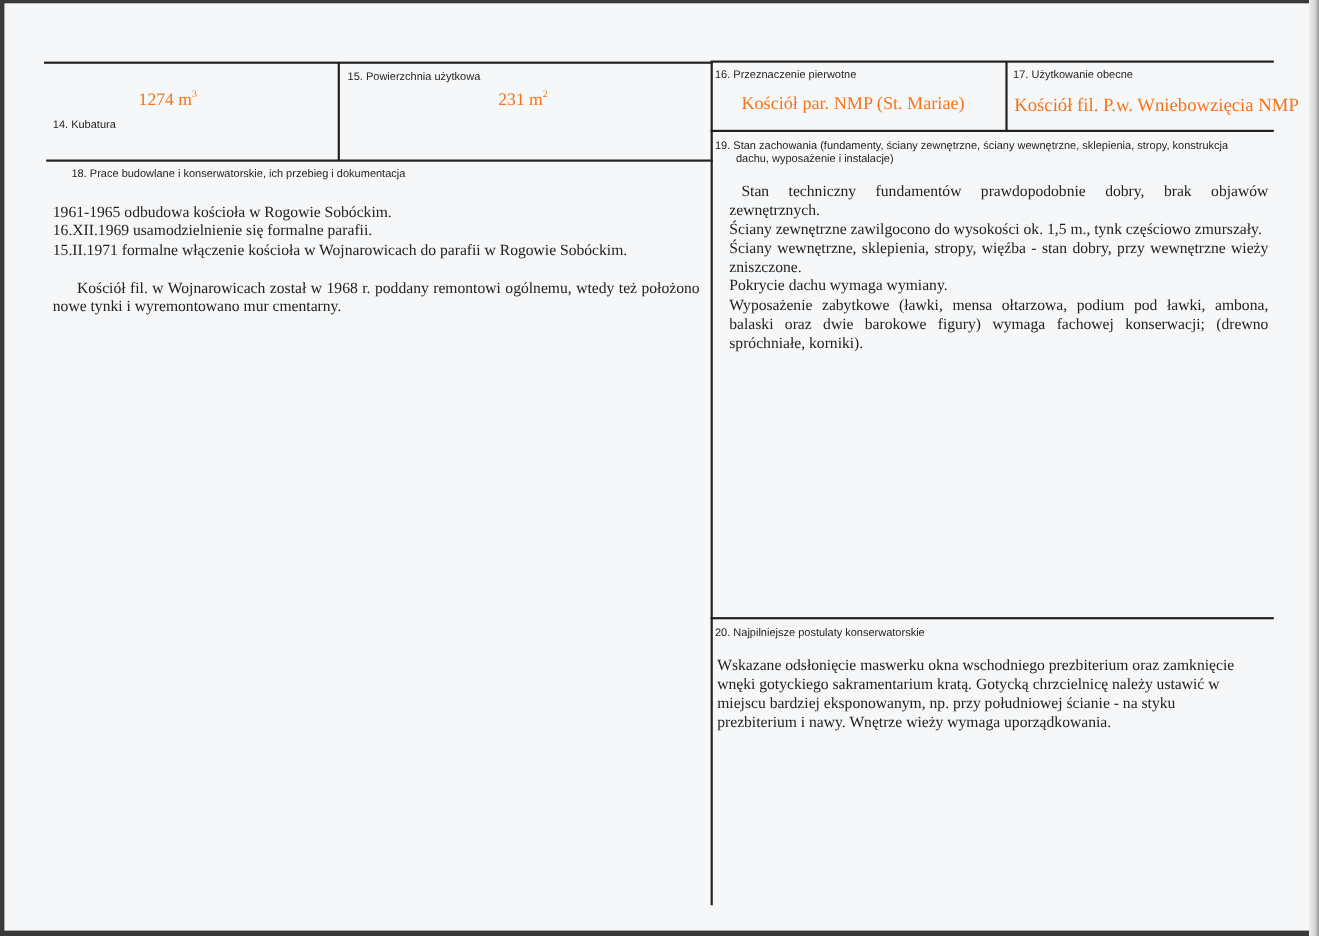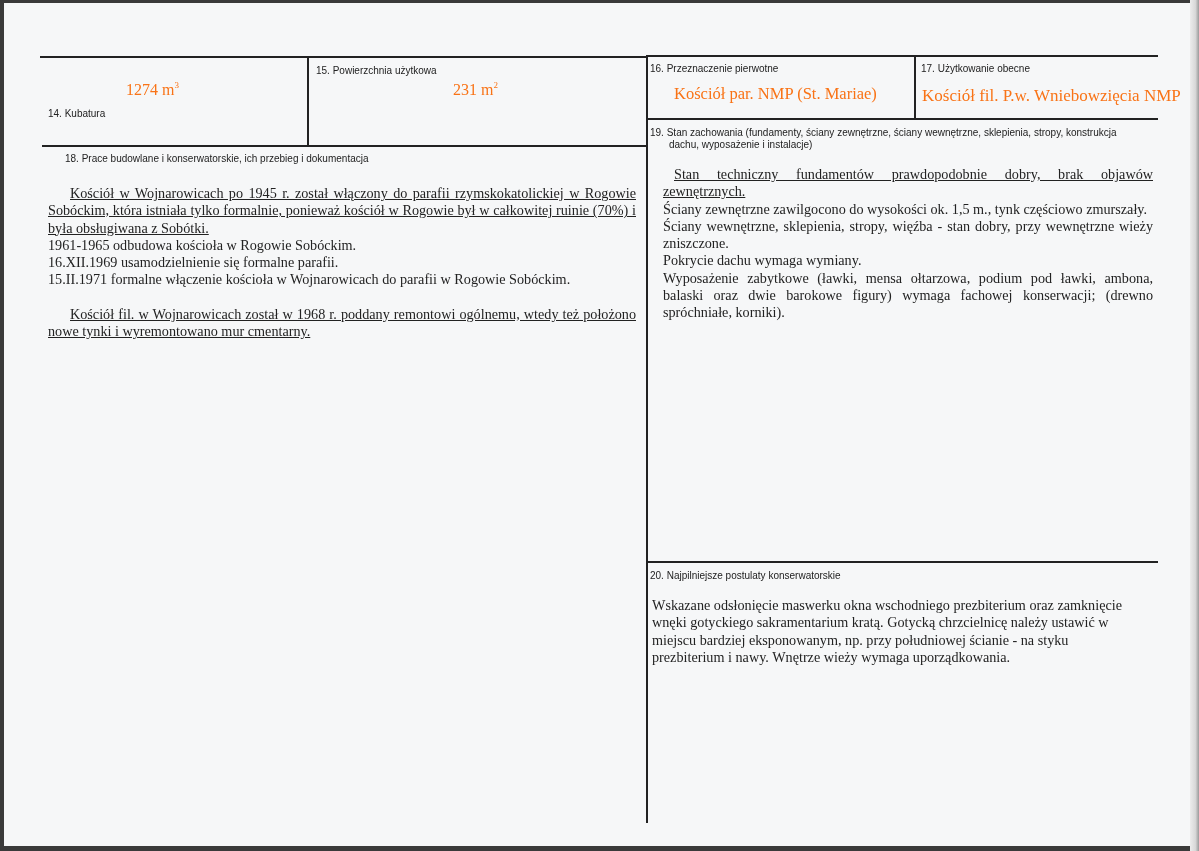--- a/index.html
+++ b/index.html
@@ -30,21 +30,21 @@
       font-size: 16px; color: #f97316; white-space: nowrap;
     }
     .value sup { font-size: 9px; vertical-align: 7px; }
     .body-text {
       position: absolute;
       font-family: "Liberation Serif", serif;
       font-size: 14.2px; line-height: 17.3px; color: #222;
     }
     .body-text p { margin: 0; }
     .justify { text-align: justify; text-align-last: left; }
-    .indent { text-indent: 22px; text-decoration: underline; }
+    .indent { text-indent: 22px; }
     .gap { height: 17px; }
   </style>
 </head>
 <body>
 
 <div class="paper"></div>
 <div class="edge-right"></div>
 
 <div class="hline" style="left:40px; top:56px; width:608px; height:2px;"></div>
 <div class="hline" style="left:646px; top:55px; width:512px; height:2px;"></div>
@@ -66,21 +66,20 @@
 </div>
 
 <div class="label" style="left:650px; top:63px;">16. Przeznaczenie pierwotne</div>
 <div class="value" style="left:674px; top:84px; font-size:16.5px;">Kościół par. NMP (St. Mariae)</div>
 
 <div class="label" style="left:921px; top:63px;">17.  Użytkowanie obecne</div>
 <div class="value" style="left:922px; top:86px; font-size:17px;">Kościół fil. P.w. Wniebowzięcia NMP</div>
 
 <div class="label" style="left:48px; top:153px;margin-left:17px;">18.  Prace budowlane i konserwatorskie, ich przebieg i dokumentacja</div>
 <div class="body-text" style="left:48px; top:185px; width:588px;">
-  <p class="justify indent">Kościół w Wojnarowicach po 1945 r. został włączony do parafii rzymskokatolickiej w Rogowie Sobóckim, która istniała tylko formalnie, ponieważ kościół w Rogowie był w całkowitej ruinie (70%) i była obsługiwana z Sobótki.</p>
   <p>1961-1965 odbudowa kościoła w Rogowie Sobóckim.</p>
   <p>16.XII.1969 usamodzielnienie się formalne parafii.</p>
   <p>15.II.1971 formalne włączenie kościoła w Wojnarowicach do parafii w Rogowie Sobóckim.</p>
   <div class="gap"></div>
   <p class="justify indent">Kościół fil. w Wojnarowicach został w 1968 r. poddany remontowi ogólnemu, wtedy też położono nowe tynki i wyremontowano mur cmentarny.</p>
 </div>
 
 <div class="label" style="left:650px; top:127px; width:510px;">
   <div>19.  Stan zachowania (fundamenty, ściany zewnętrzne, ściany wewnętrzne, sklepienia, stropy, konstrukcja</div>
   <div style="padding-left:19px;">dachu, wyposażenie i instalacje)</div>

